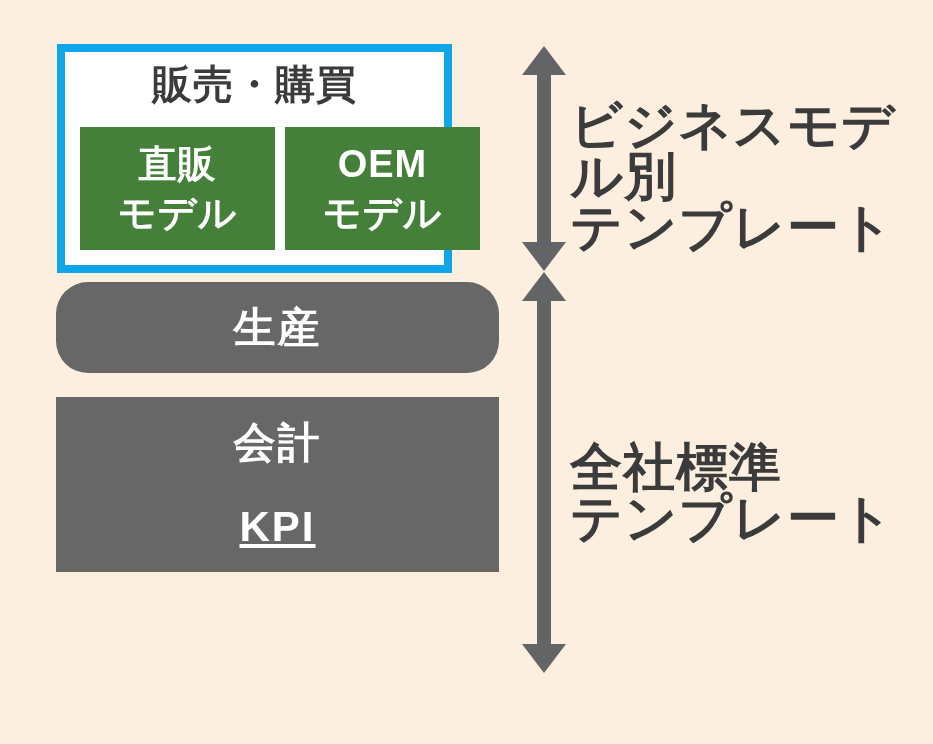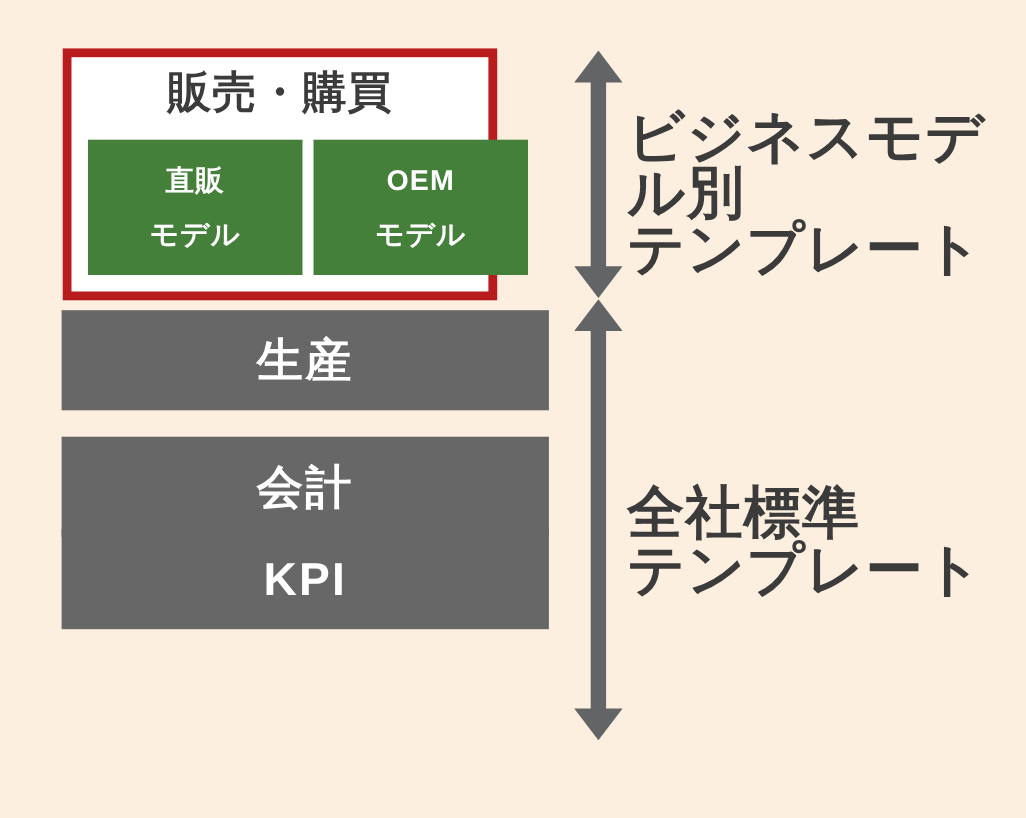--- a/index.html
+++ b/index.html
@@ -12,64 +12,64 @@
     overflow: hidden;
     font-family: "Liberation Sans", "DejaVu Sans", sans-serif;
     font-weight: bold;
   }
   
   .top-box {
     position: absolute;
     left: 57px; top: 44px;
     width: 395px; height: 229px;
     background: #ffffff;
-    border: 8px solid #b91c1c;
+    border: 8px solid #0ea5e9;
   }
   .top-title {
     position: absolute;
     left: 0; top: 8px; width: 100%;
     text-align: center;
     font-size: 40px;
     color: #3b3b3b;
     letter-spacing: 1px;
     line-height: 48px;
   }
   .green-box {
     position: absolute;
     top: 75px;
     width: 195px; height: 123px;
     background: #44803a;
     color: #ffffff;
     display: flex;
     align-items: center;
     justify-content: center;
     text-align: center;
-    font-size: 26px;
+    font-size: 38px;
     line-height: 49px;
     white-space: pre-line;
     letter-spacing: 1px;
   }
   .green-box.left  { left: 15px; }
   .green-box.right { left: 220px; }
   
   .gray-box {
     position: absolute;
     left: 56px;
     width: 443px; height: 91px;
     background: #676767;
     color: #ffffff;
     display: flex;
     align-items: center;
     justify-content: center;
     font-size: 42px;
     letter-spacing: 2px;
   }
-  .gray-box.b1 { top: 282px; }
+  .gray-box.b1 { top: 282px; border-radius: 32px; }
   .gray-box.b2 { top: 381px; margin-top: 16px; }
-  .gray-box.b3 { top: 481px; }
+  .gray-box.b3 { top: 481px; text-decoration: underline; }
   .gray-box.b4 { top: 580px; }
   
   .arrow {
     position: absolute;
     left: 522px;
     display: block;
   }
   .arrow.a1 { top: 46px; }
   .arrow.a2 { top: 272px; }
   

